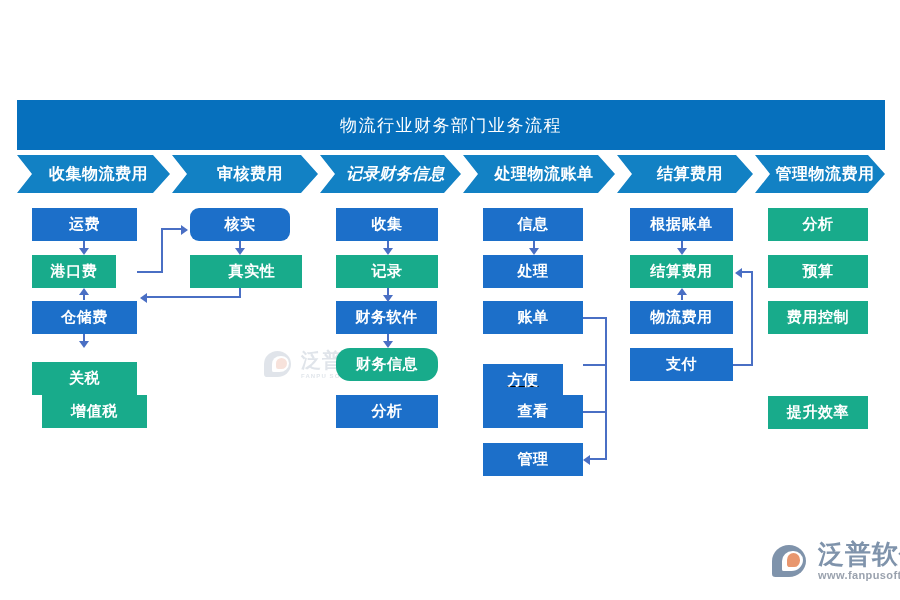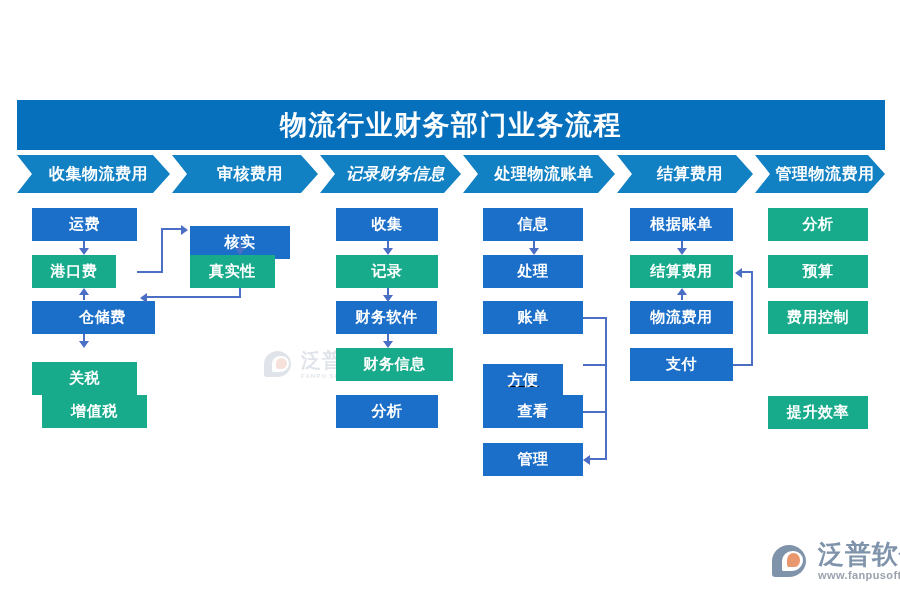--- a/index.html
+++ b/index.html
@@ -51,21 +51,21 @@
   .logo-cn{font-size:26px;font-weight:700;color:#7f93ab;letter-spacing:1px;}
   .logo-en{font-size:11px;font-weight:700;color:#9aa2ae;letter-spacing:.4px;margin-top:3px;}
 
   
   .title-bar{
     position:absolute;left:17px;top:100px;width:868px;height:50px;
     background:#0670bd;
     display:flex;align-items:center;justify-content:center;
   }
   .title-bar span{
-    color:#ffffff;font-size:27px;font-weight:700;letter-spacing:1.5px;
+    color:#ffffff;font-size:17px;font-weight:400;letter-spacing:1.5px;
   }
 
   
   .chev-band{position:absolute;left:17px;top:155px;width:868px;height:38px;}
   .chev{
     position:absolute;top:0;height:38px;
     background:#1281c4;
     display:flex;align-items:center;justify-content:center;
     clip-path:polygon(0 0, calc(100% - 17px) 0, 100% 50%, calc(100% - 17px) 100%, 0 100%, 15px 50%);
   }
@@ -137,45 +137,45 @@
       </div>
     </div>
 
   <div id="boxes">
       <div class="box blue" style="left: 32px; width: 105px; top: 208px;">
         <span>运费</span>
       </div>
       <div class="box green" style="left: 32px; width: 84px; top: 255px;">
         <span>港口费</span>
       </div>
-      <div class="box blue" style="left: 32px; width: 105px; top: 301px; padding-left: 18px;">
+      <div class="box blue" style="left: 32px; width: 105px; top: 301px;">
         <span>仓储费</span>
       </div>
       <div class="box green" style="left: 32px; width: 105px; top: 362px;">
         <span>关税</span>
       </div>
       <div class="box green" style="left: 42px; width: 105px; top: 395px;">
         <span>增值税</span>
       </div>
-      <div class="box blue" style="left: 190px; width: 100px; top: 226px;">
+      <div class="box blue" style="left: 190px; width: 100px; top: 208px; border-radius: 9px;">
         <span>核实</span>
       </div>
-      <div class="box green" style="left: 190px; width: 85px; top: 255px;">
+      <div class="box green" style="left: 190px; width: 100px; top: 255px; padding-left: 12px;">
         <span>真实性</span>
       </div>
       <div class="box blue" style="left: 336px; width: 102px; top: 208px;">
         <span>收集</span>
       </div>
       <div class="box green" style="left: 336px; width: 102px; top: 255px;">
         <span>记录</span>
       </div>
       <div class="box blue" style="left: 336px; width: 101px; top: 301px;">
         <span>财务软件</span>
       </div>
-      <div class="box green" style="left: 336px; width: 117px; top: 348px;">
+      <div class="box green" style="left: 336px; width: 102px; top: 348px; border-radius: 14px;">
         <span>财务信息</span>
       </div>
       <div class="box blue" style="left: 336px; width: 102px; top: 395px;">
         <span>分析</span>
       </div>
       <div class="box blue" style="left: 483px; width: 100px; top: 208px;">
         <span>信息</span>
       </div>
       <div class="box blue" style="left: 483px; width: 100px; top: 255px;">
         <span>处理</span>

